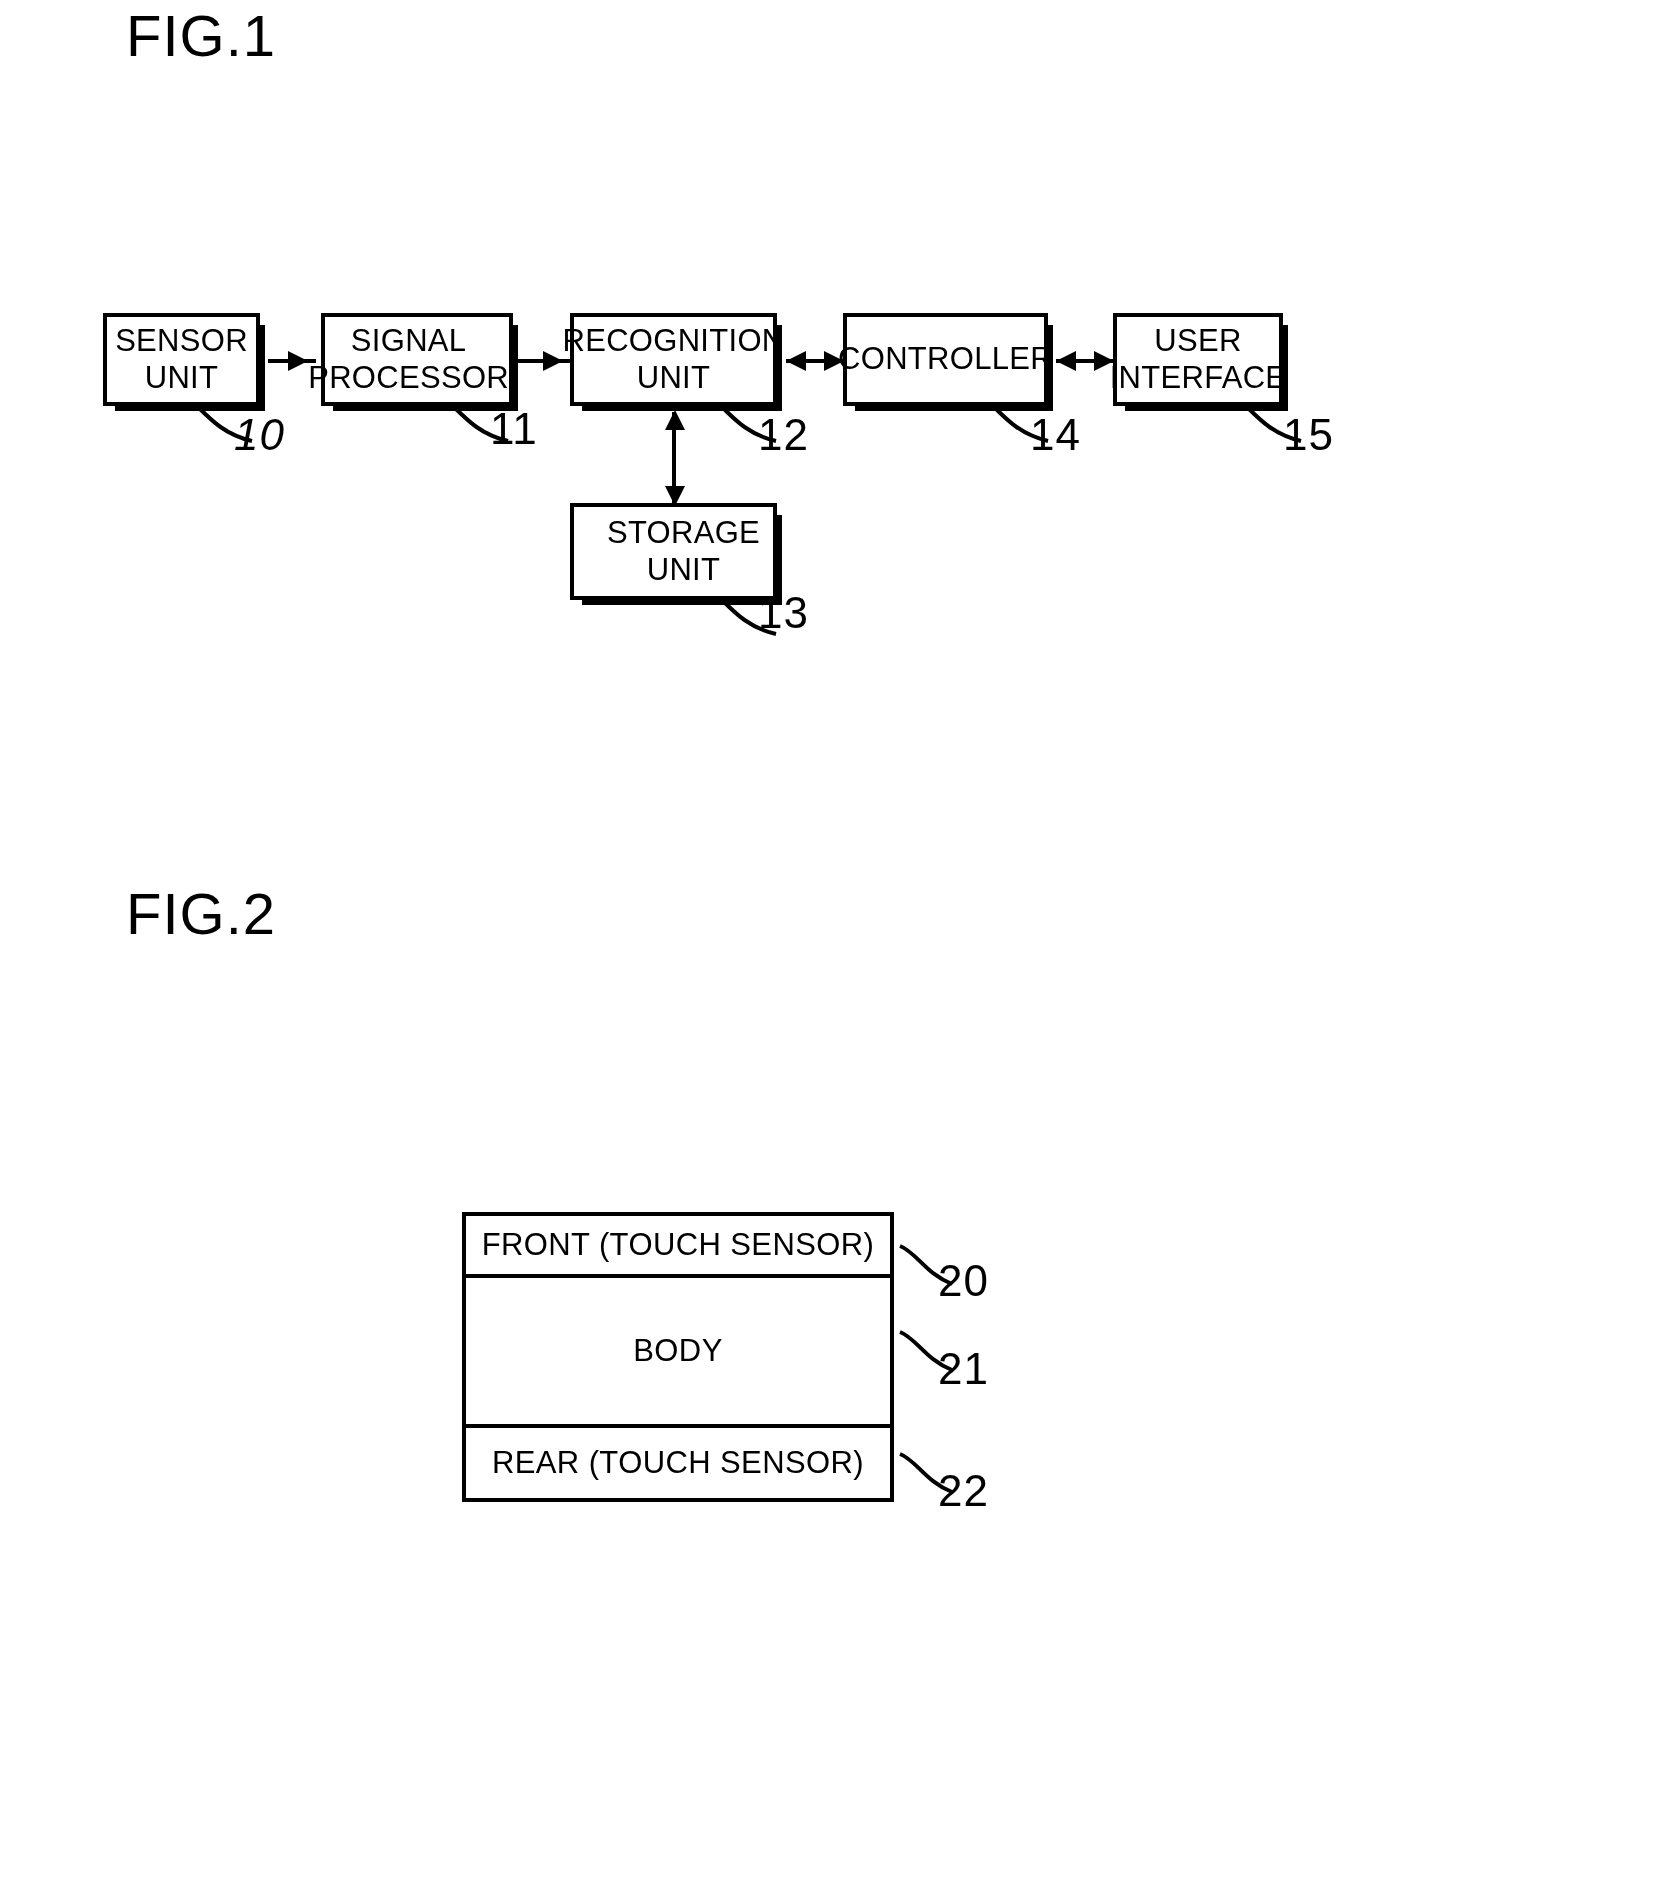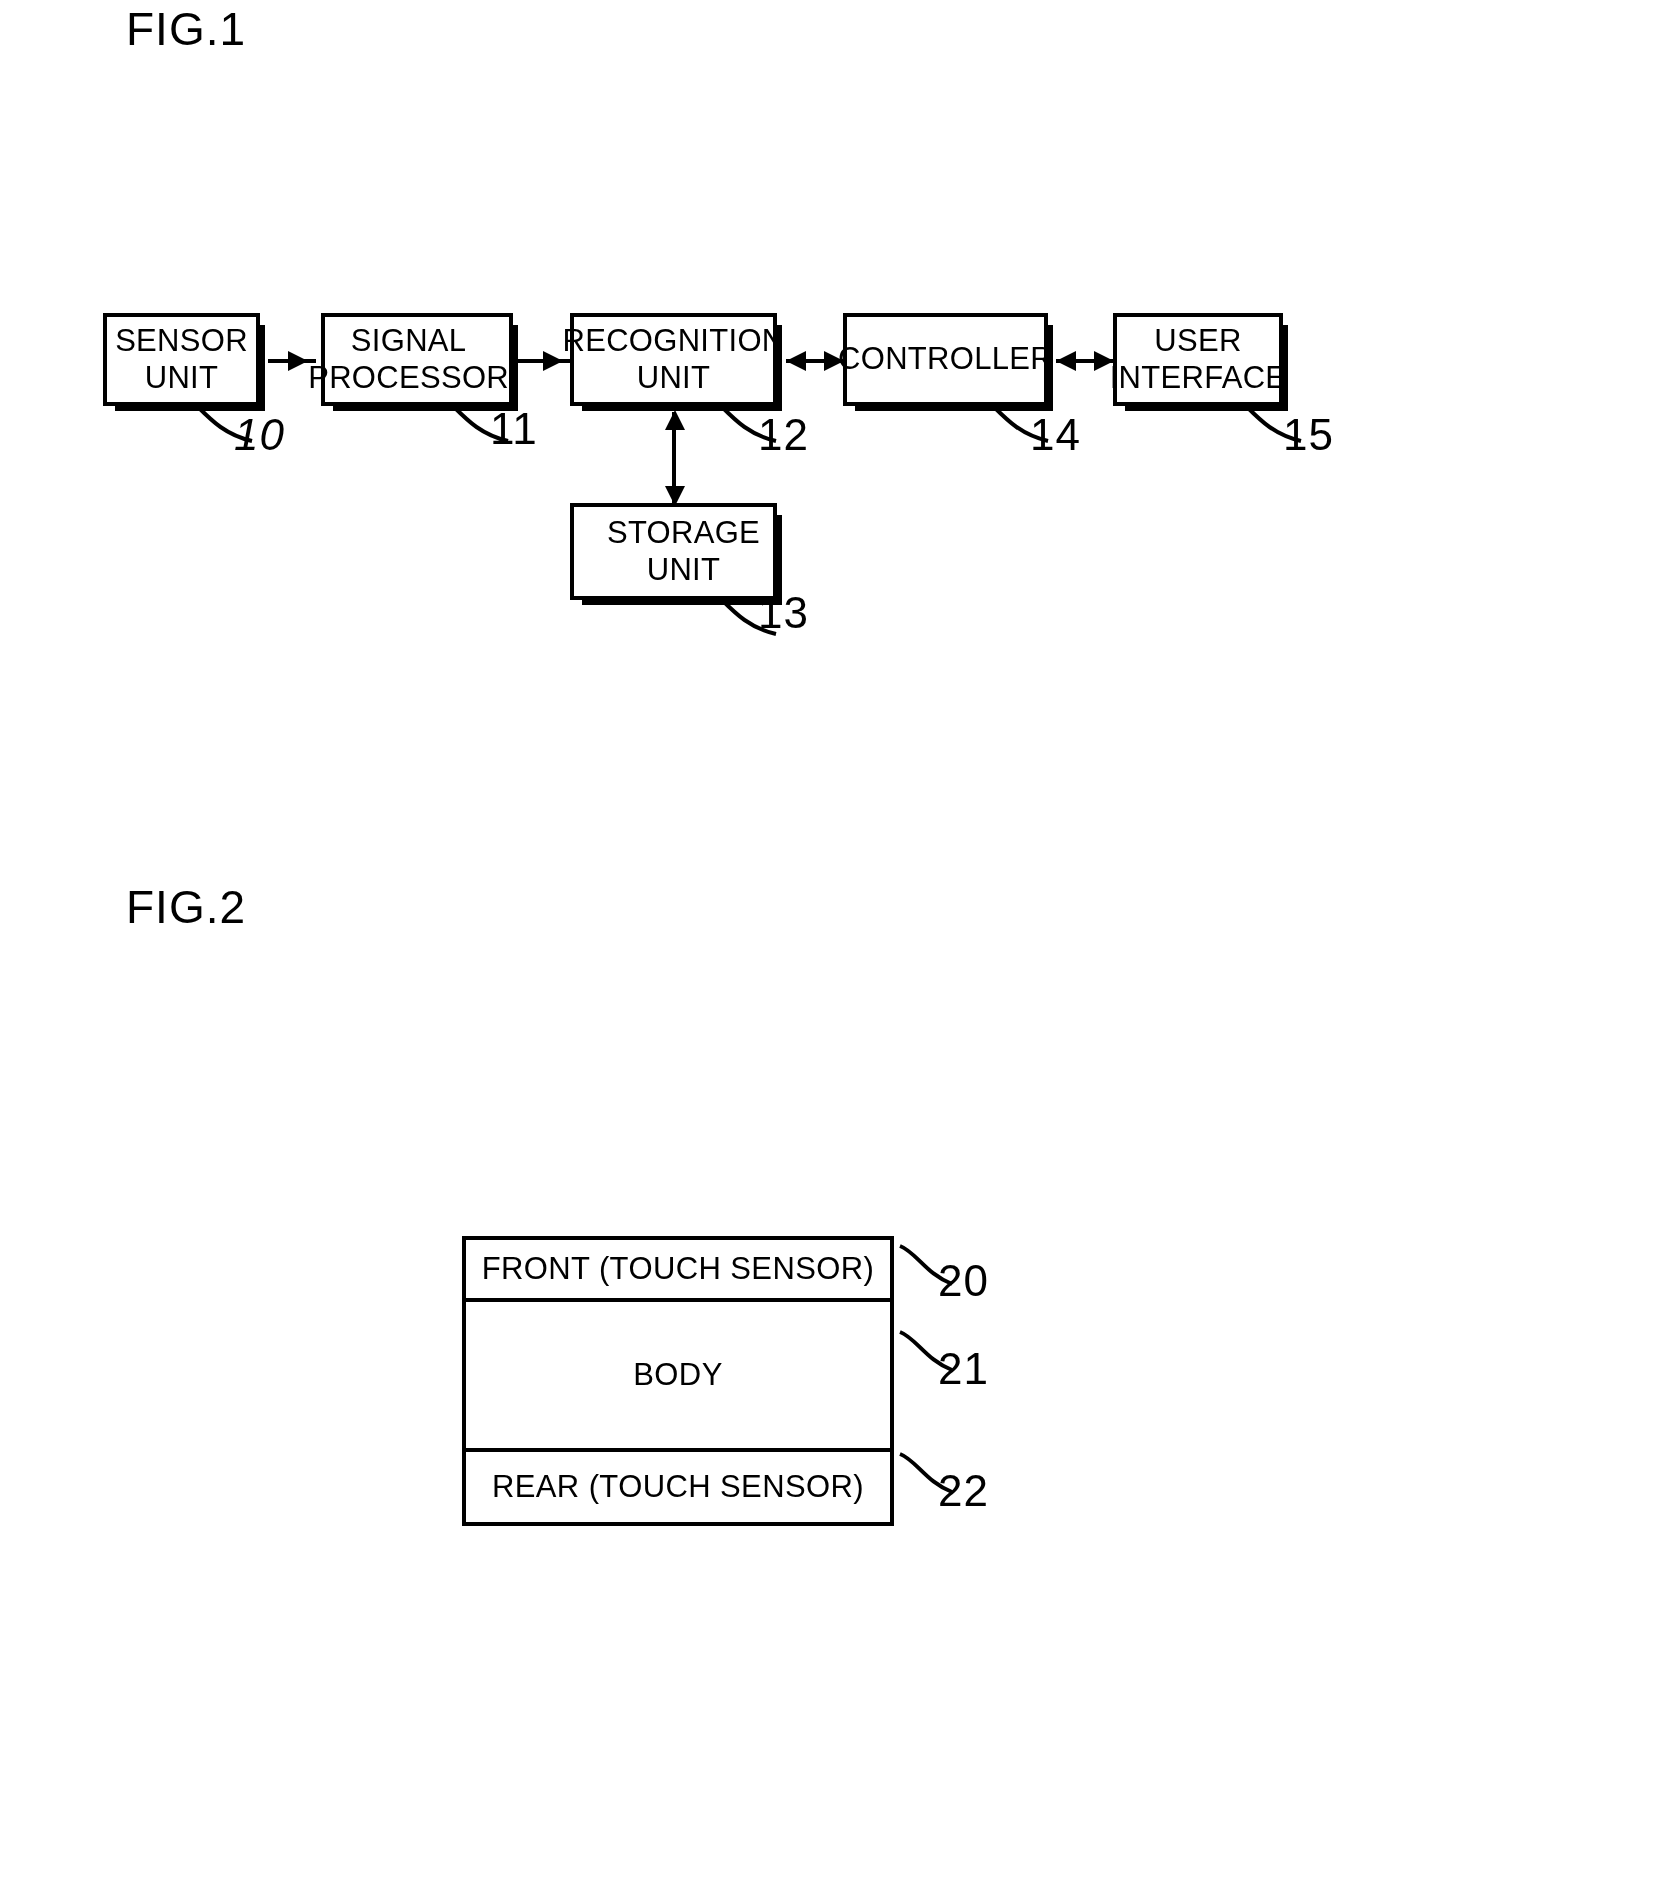--- a/index.html
+++ b/index.html
@@ -3,40 +3,40 @@
 <meta charset="utf-8">
 <style>
   html,body{margin:0;padding:0;background:#fff;}
   body{
     width:1658px;height:1887px;position:relative;overflow:hidden;
     font-family:"Liberation Sans","DejaVu Sans",sans-serif;
     color:#000;
     -webkit-font-smoothing:none;
   }
   .fig-title{
-    position:absolute;font-size:46px;letter-spacing:1px;
+    position:absolute;font-size:58px;letter-spacing:1px;
     font-weight:400;white-space:nowrap;
   }
   
   .pbox{
     position:absolute;box-sizing:border-box;
     border:4px solid #000;background:#fff;
     display:flex;align-items:center;justify-content:center;
     text-align:center;line-height:1.18;
     font-size:31px;letter-spacing:0.3px;white-space:pre-line;
   }
   .pbox::after{
     content:"";position:absolute;left:8px;top:8px;right:-9px;bottom:-9px;
     background:#000;z-index:-1;
   }
   .pbox>span{position:relative;z-index:2;}
   .shadow-host{position:absolute;z-index:1;}
   
   .stack{
-    position:absolute;box-sizing:border-box;border:4px solid #000;background:#fff;margin-top:24px;
+    position:absolute;box-sizing:border-box;border:4px solid #000;background:#fff;
   }
   .stack::after{
     content:"";position:absolute;left:9px;top:9px;right:-10px;bottom:-10px;
     background:#000;z-index:-1;
   }
   .stack-row{
     position:relative;z-index:2;box-sizing:border-box;
     display:flex;align-items:center;justify-content:center;
     font-size:31px;letter-spacing:0.4px;background:#fff;
   }

